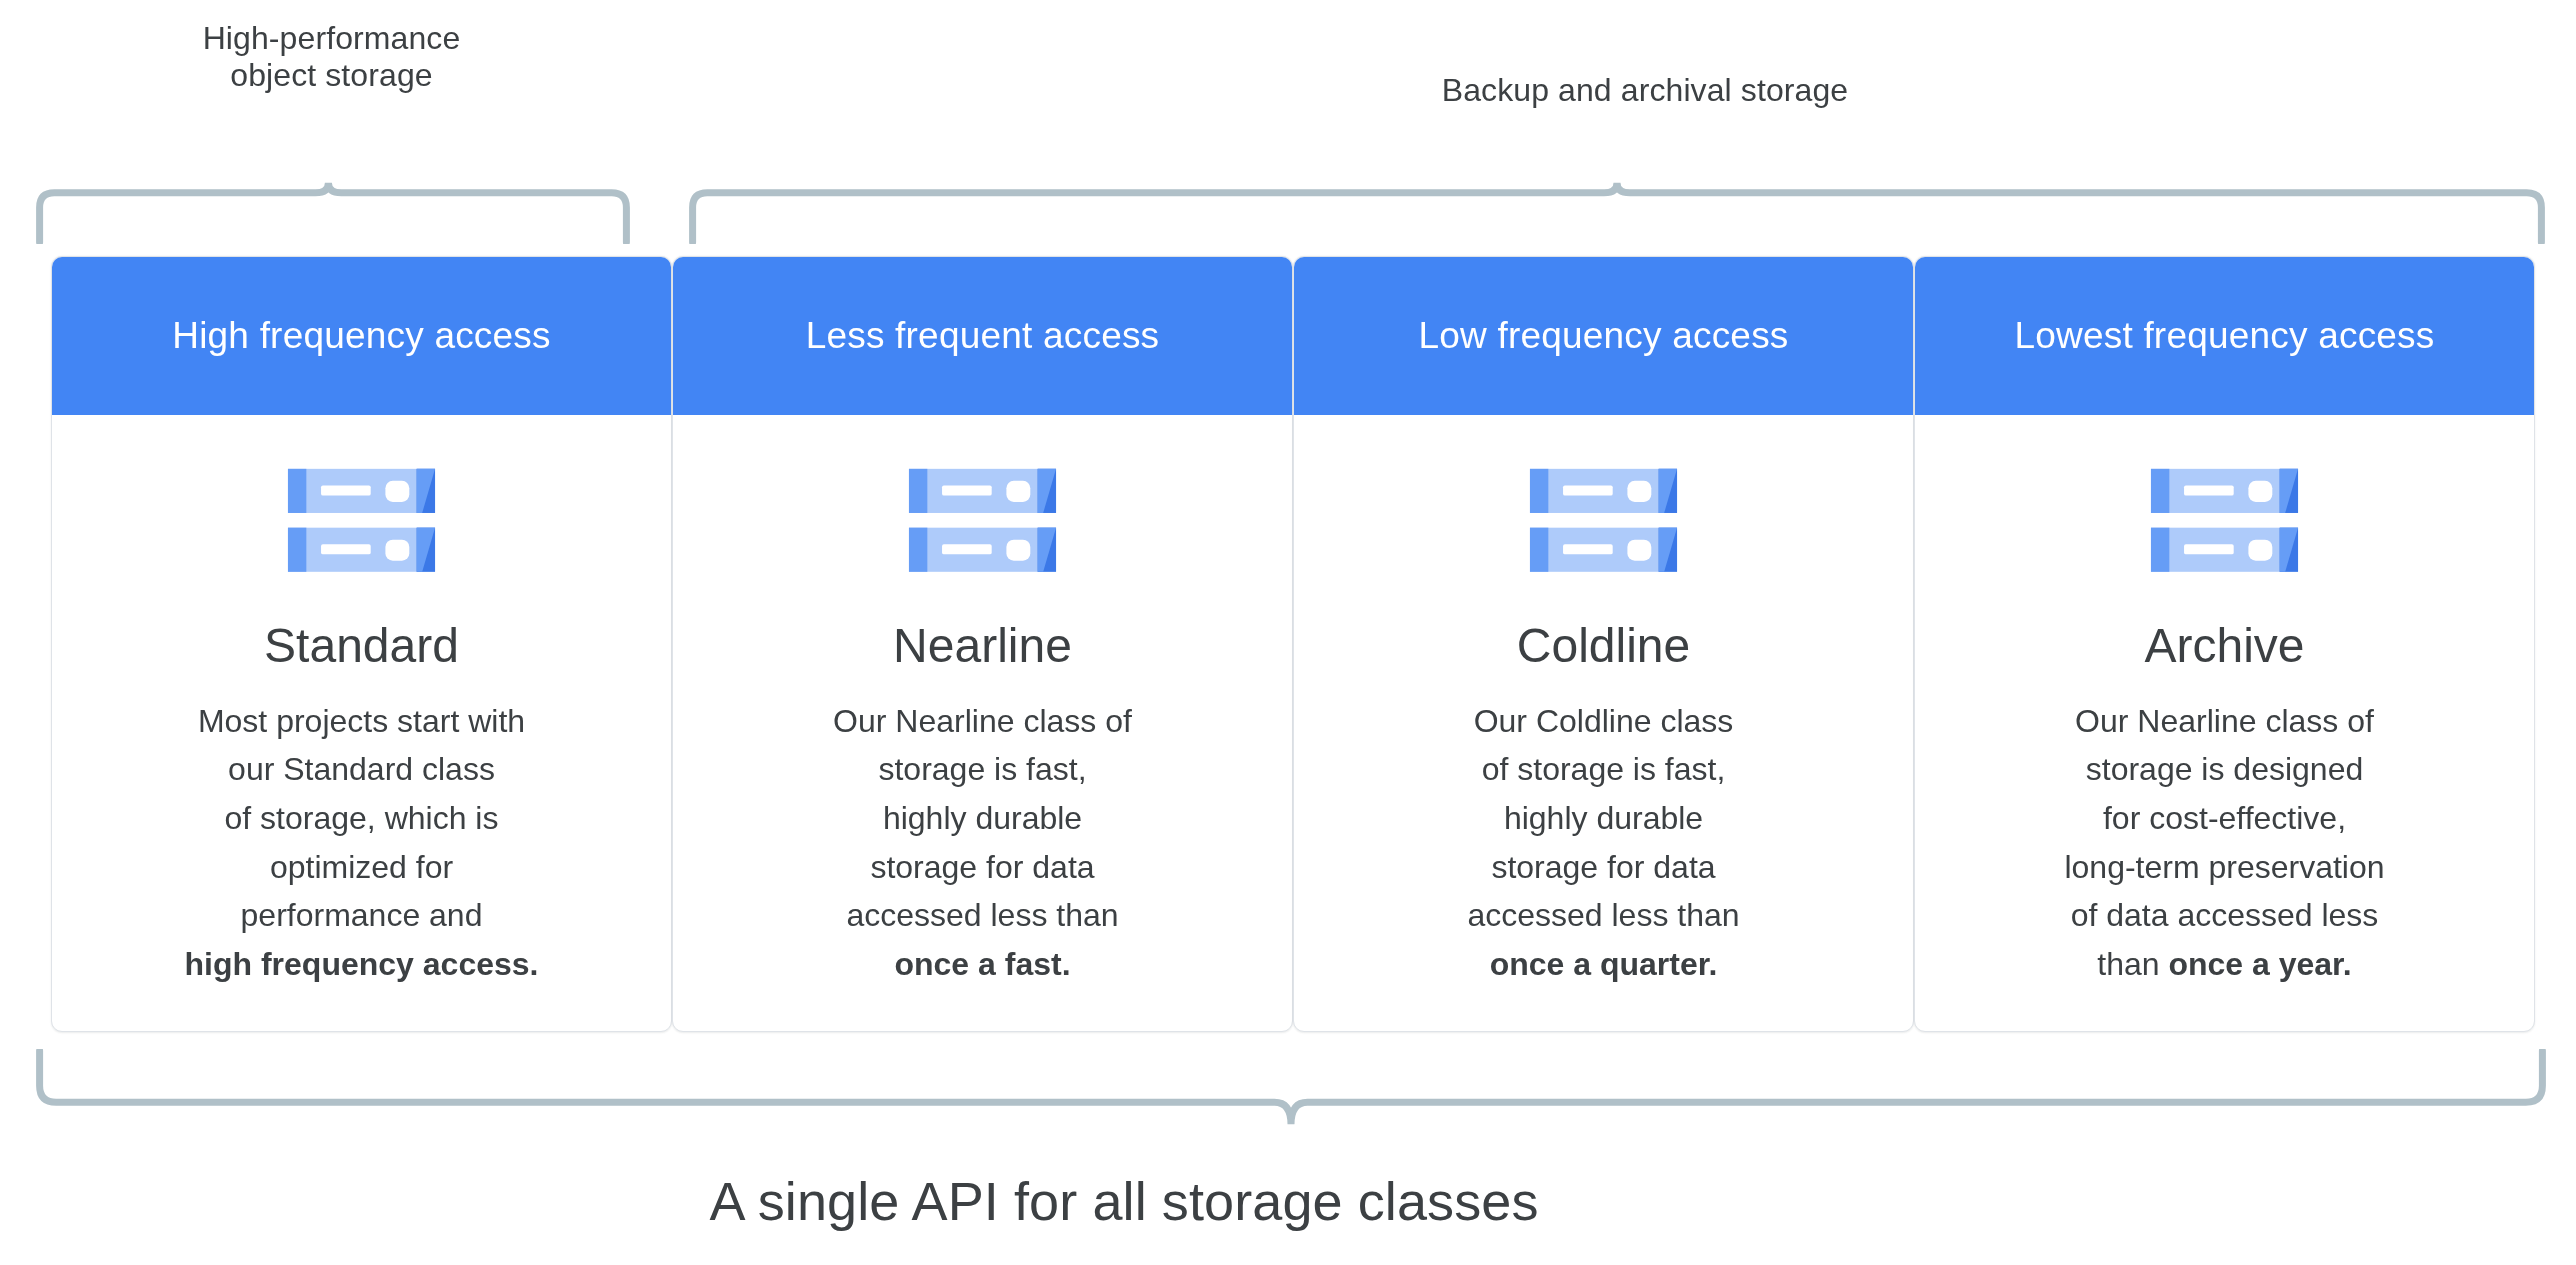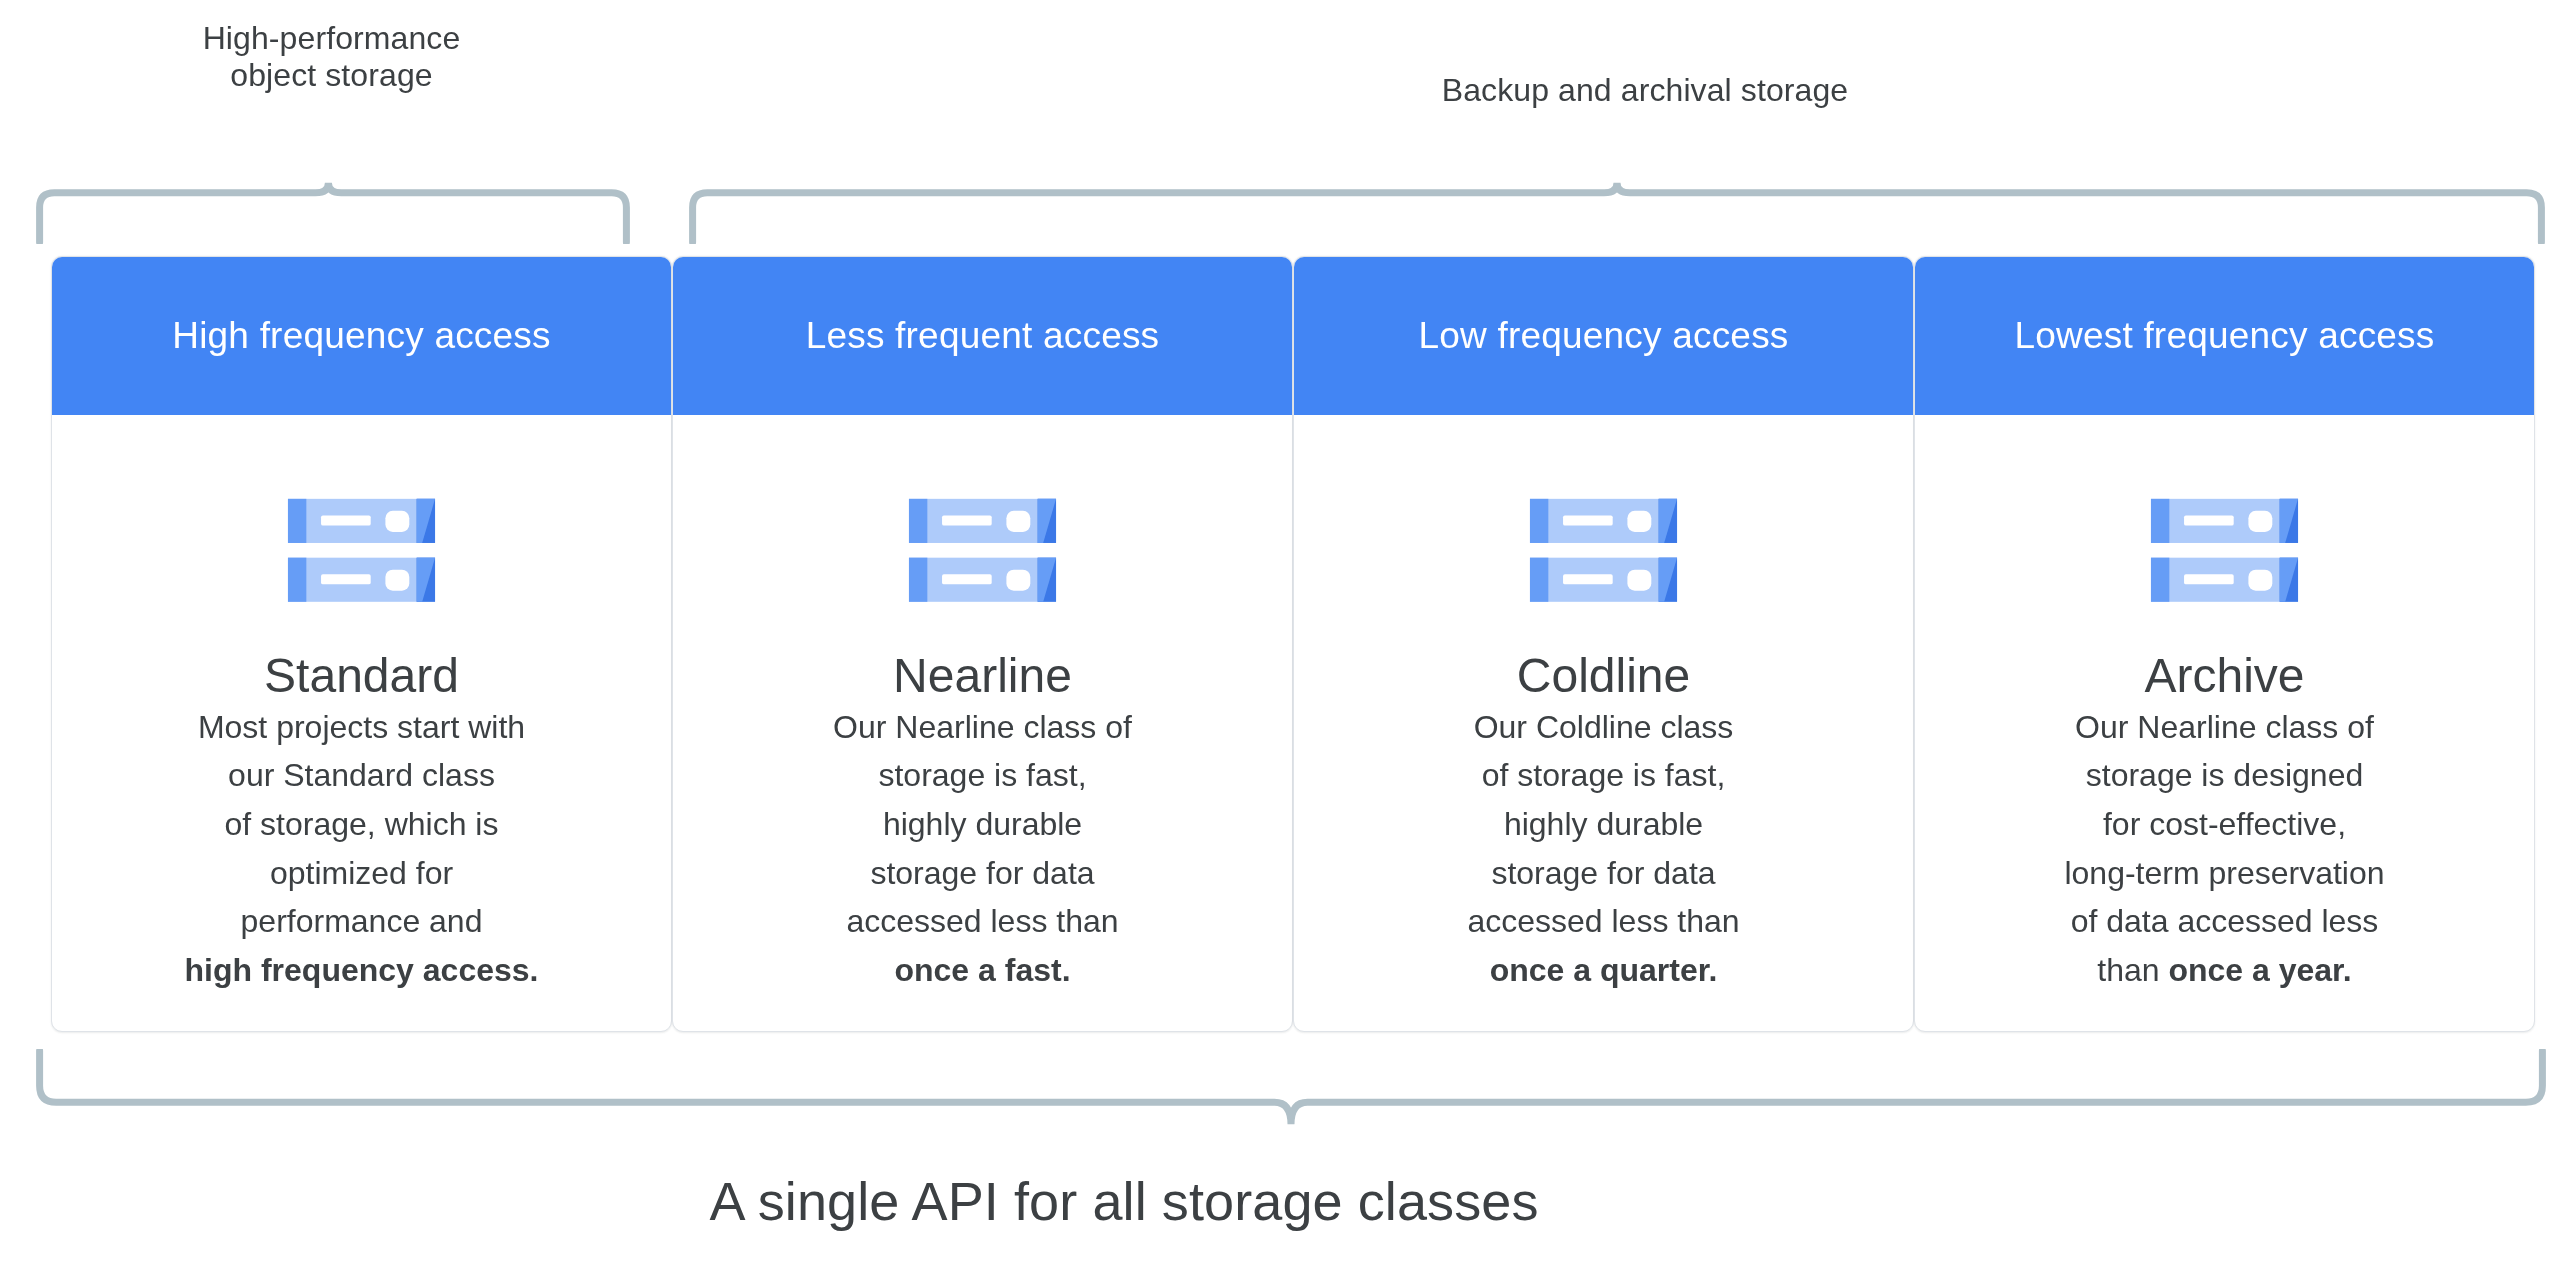--- a/index.html
+++ b/index.html
@@ -73,41 +73,42 @@
     flex: 0 0 auto;
     text-align: center;
     padding: 0 13px;
     box-sizing: border-box;
   }
   .card-body {
     flex: 1 1 auto;
     display: flex;
     flex-direction: column;
     align-items: center;
-    padding: 82px 28px 28px 28px;
+    padding: 52px 28px 28px 28px;
     box-sizing: border-box;
   }
 
   
   .server-icon {
     width: 155px;
     height: 114px;
     flex: 0 0 auto;
   }
   .server-icon svg { display: block; width: 100%; height: 100%; }
 
   .card-title {
     margin-top: 39px;
     font-size: 48px;
     font-weight: 400;
     color: #3c4043;
     text-align: center;
     line-height: 1.1;
   }
   .card-desc {
+    margin-top: 24px;
     font-size: 32px;
     line-height: 1.52;
     text-align: center;
     color: #3c4043;
     font-weight: 400;
   }
   .card-desc b { font-weight: 700; }
 
   
   #bottom-caption {

